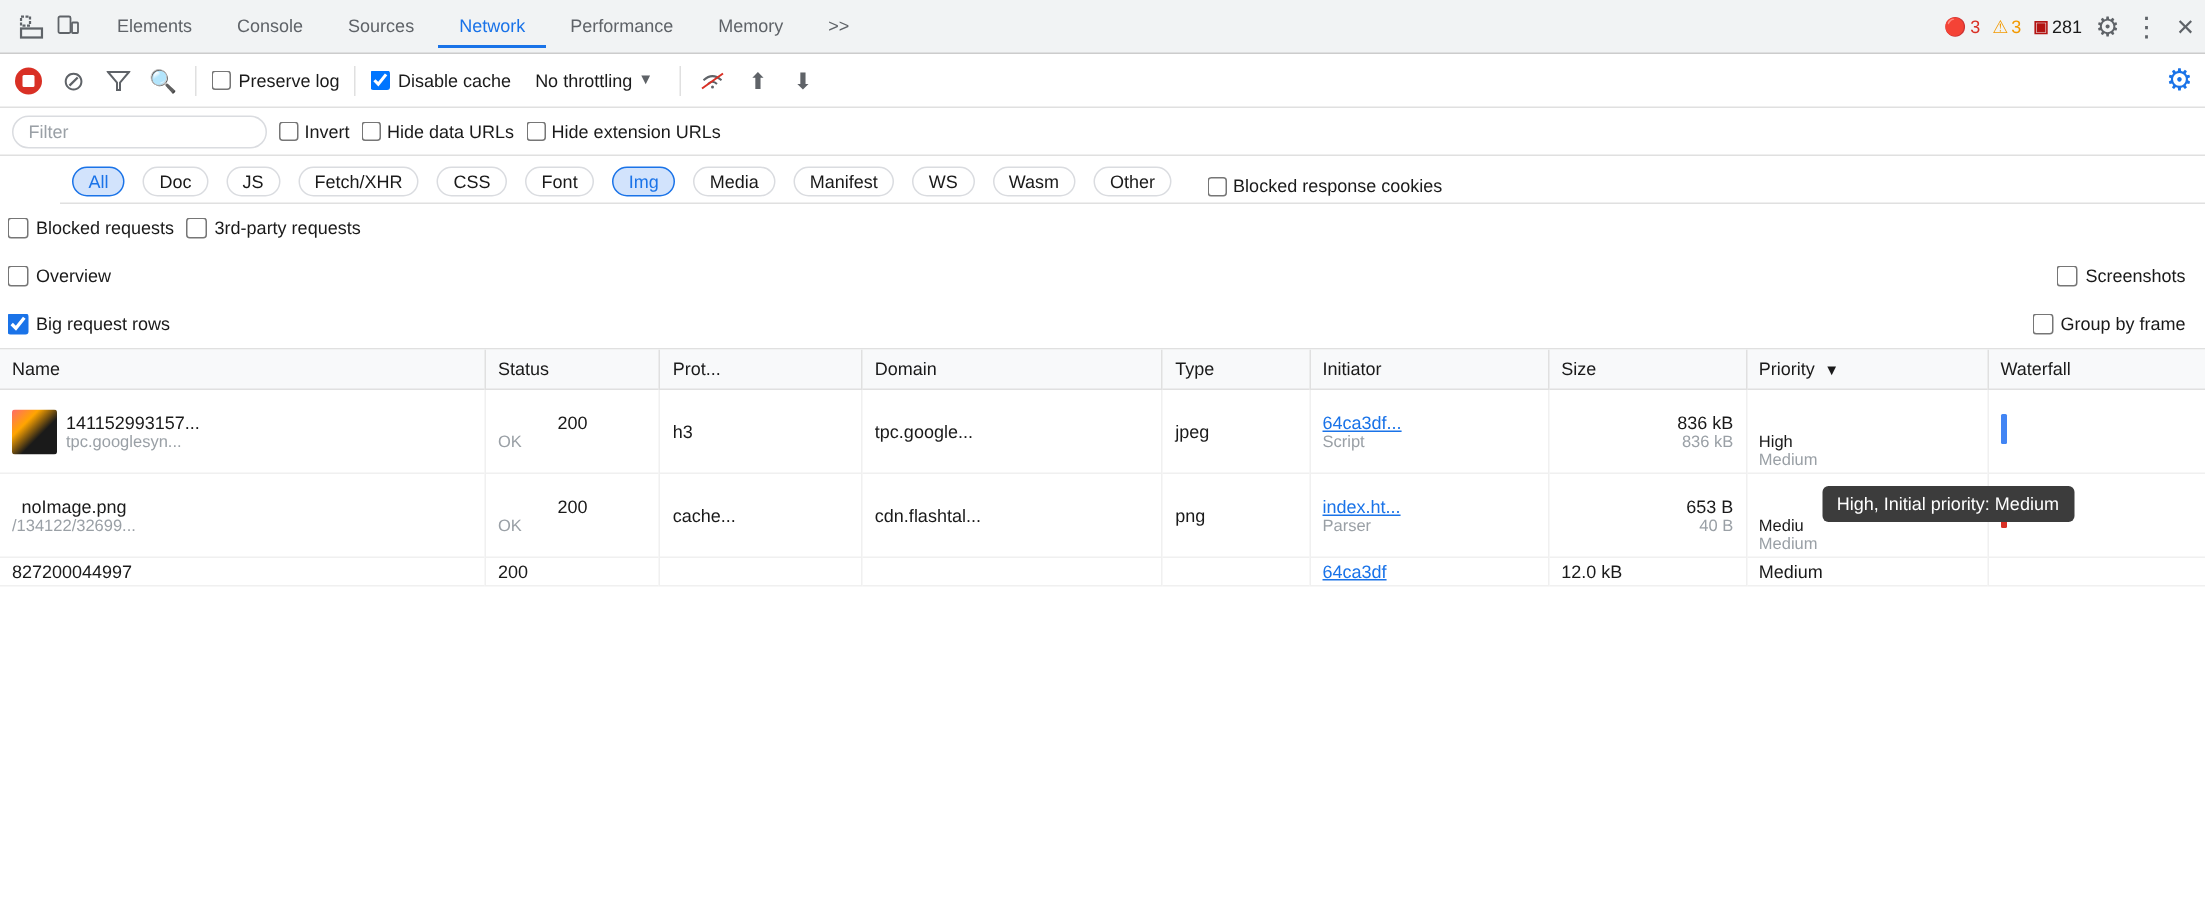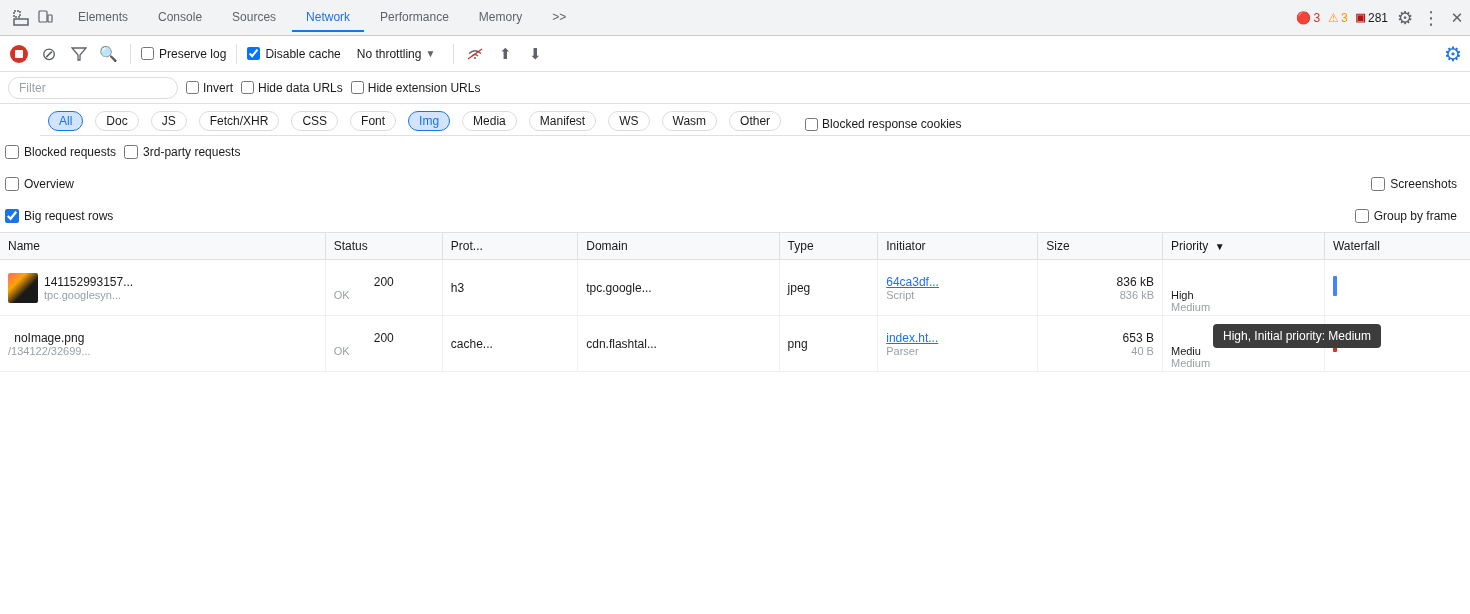--- a/index.html
+++ b/index.html
@@ -388,15 +388,34 @@
           <div class="priority-main">Mediu</div>
           <div class="priority-sub">Medium</div>
 
           <div class="tooltip-box" style="position:absolute; top:8px; left:50px; z-index:100;">High, Initial priority: Medium</div>
         </td>
         <td>
           <span class="waterfall-bar waterfall-bar-red"></span>
         </td>
       </tr>
 
+      <tr>
+        <td>
+          <div class="name-cell">
+            <div>
+              <div class="name-primary">827200044997</div>
+            </div>
+          </div>
+        </td>
+        <td>200</td>
+        <td></td>
+        <td></td>
+        <td></td>
+        <td>
+          <div class="initiator-link">64ca3df</div>
+        </td>
+        <td>12.0 kB</td>
+        <td>Medium</td>
+        <td></td>
+      </tr>
     </tbody>
   </table>
 </div>
 
 </body></html>

